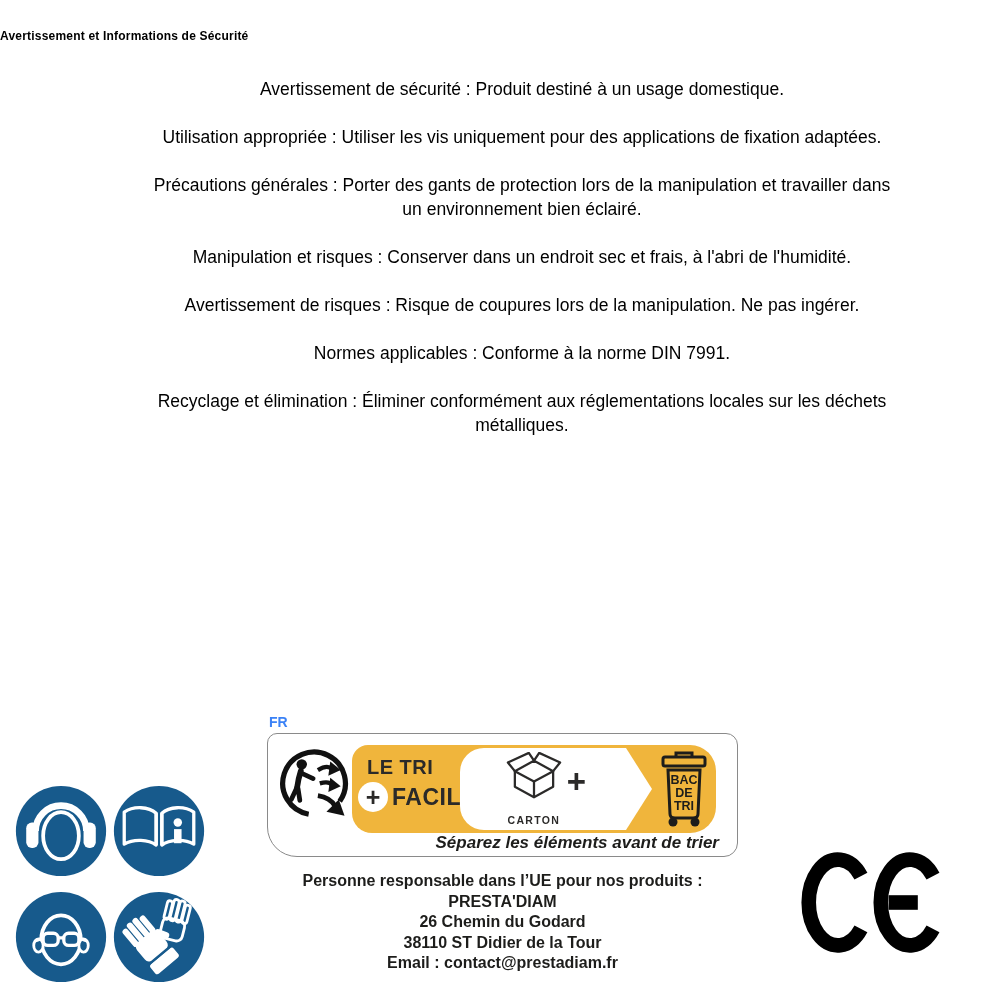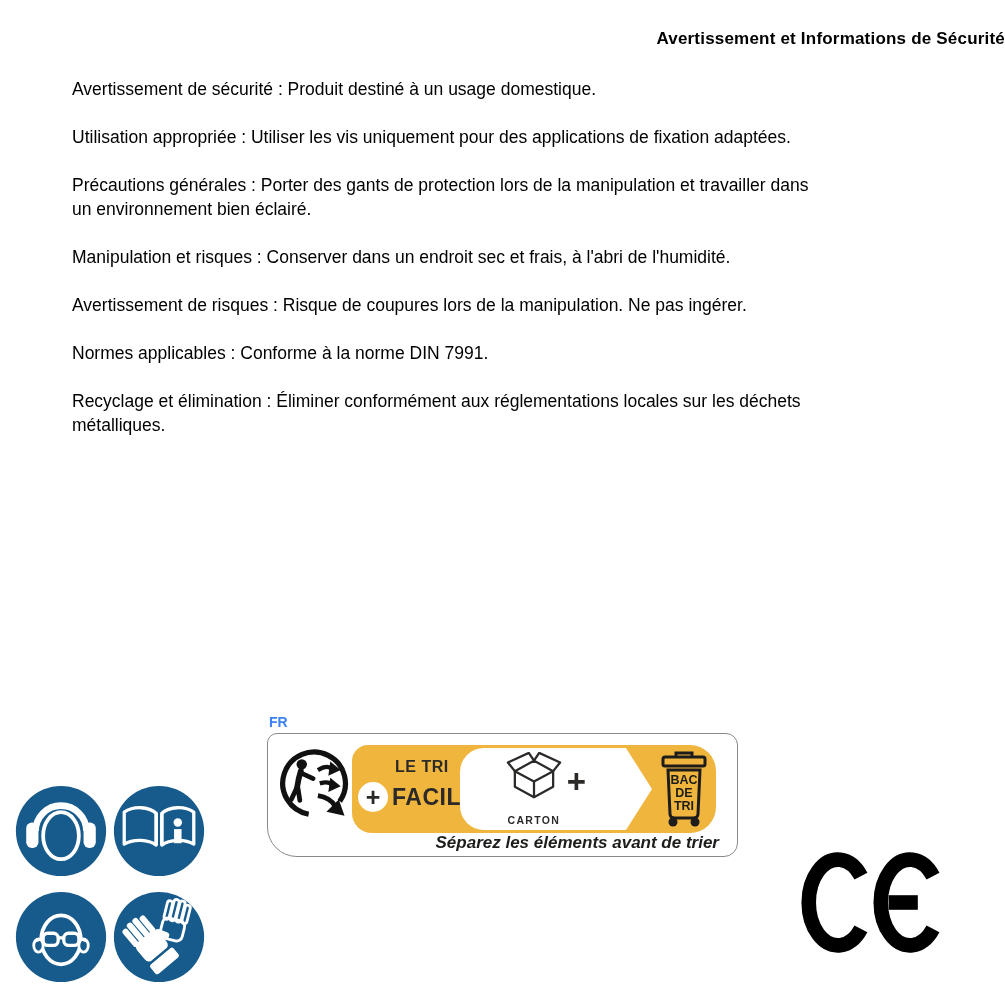--- a/index.html
+++ b/index.html
@@ -1,41 +1,41 @@
 <!DOCTYPE html>
 <html><head>
 <meta charset="utf-8">
 <style>
   html,body{margin:0;padding:0;background:#fff;}
   .page{position:relative;width:1005px;height:1005px;background:#fff;overflow:hidden;
         font-family:"Liberation Sans", sans-serif;color:#000;}
 
-  .title{position:absolute;top:29px;left:0;width:100%;text-align:right;
-         font-size:17px;font-weight:bold;letter-spacing:.2px;margin:0;}
+  .title{position:absolute;top:29px;left:0;width:100%;text-align:left;
+         font-size:12px;font-weight:bold;letter-spacing:.2px;margin:0;}
 
   .body-text{position:absolute;top:77px;left:72px;width:900px;font-size:17.5px;line-height:24px;}
-  .body-text p{margin:0 0 24px 0;white-space:pre-line;}
+  .body-text p{margin:0 0 24px 0;white-space:pre-line;text-align:center;}
 
   
   .safety-icons{position:absolute;left:14px;top:784px;display:grid;
                 grid-template-columns:94px 94px;grid-auto-rows:94px;gap:12px 4px;}
   .sicon{display:block;width:94px;height:94px;}
   .sicon svg{display:block;width:100%;height:100%;}
 
   
   .fr{position:absolute;left:269px;top:714px;font-size:14px;font-weight:bold;color:#3b82f6;}
   .tri-label{position:absolute;left:267px;top:733px;width:471px;height:124px;background:#fff;
              border:1.5px solid #8a8a8a;border-radius:10px 12px 14px 30px;box-sizing:border-box;}
   .triman{position:absolute;left:10px;top:10px;width:76px;height:92px;}
   .triman svg{width:100%;height:100%;display:block;}
 
   .banner{position:absolute;left:84px;top:11px;width:364px;height:88px;
           background:var(--yellow);border-radius:16px 26px 26px 20px;}
   .brand{position:absolute;left:6px;top:9px;color:var(--ink);}
-  .brand-l1{font-size:16px;font-weight:bold;letter-spacing:.5px;margin-left:9px;line-height:26px;text-align:center;}
+  .brand-l1{font-size:20px;font-weight:bold;letter-spacing:.5px;margin-left:9px;line-height:26px;}
   .brand-l2{display:flex;align-items:center;gap:4px;margin-top:2px;}
   .plus-circle{width:30px;height:30px;border-radius:50%;background:#fff;display:inline-flex;
                align-items:center;justify-content:center;font-size:25px;font-weight:bold;color:var(--ink);}
   .brand-l2 .facile{font-size:23px;font-weight:bold;letter-spacing:.5px;}
 
   .bubble{position:absolute;left:108px;top:3px;width:192px;height:82px;background:#fff;
           border-radius:24px 0 0 24px;
           clip-path:polygon(0 0, calc(100% - 26px) 0, 100% 50%, calc(100% - 26px) 100%, 0 100%);
           display:flex;align-items:center;justify-content:center;gap:5px;
           padding:0 28px 0 8px;box-sizing:border-box;}
@@ -191,20 +191,27 @@
           <text x="24" y="34" text-anchor="middle" font-size="12.5" font-weight="bold" fill="#1d1d1b">BAC</text>
           <text x="24" y="47" text-anchor="middle" font-size="12.5" font-weight="bold" fill="#1d1d1b">DE</text>
           <text x="24" y="60" text-anchor="middle" font-size="12.5" font-weight="bold" fill="#1d1d1b">TRI</text>
         </svg>
       </span>
     </div>
 
     <div class="caption">Séparez les éléments avant de trier</div>
   </div>
 
+  <div class="responsible">
+    <div>Personne responsable dans l’UE pour nos produits :</div>
+    <div>PRESTA'DIAM</div>
+    <div>26 Chemin du Godard</div>
+    <div>38110 ST Didier de la Tour</div>
+    <div>Email : contact@prestadiam.fr</div>
+  </div>
 
   <span class="ce">
     <svg viewBox="0 0 152 105">
       <g fill="none" stroke="#000" stroke-width="15" stroke-linecap="butt">
         <path d="M 62.6 25.4 A 30 44 0 1 0 62.6 79.6"></path>
         <path d="M 136.6 25.4 A 30 44 0 1 0 136.6 79.6"></path>
         <path d="M 91 52.5 H 121"></path>
       </g>
     </svg>
   </span>

